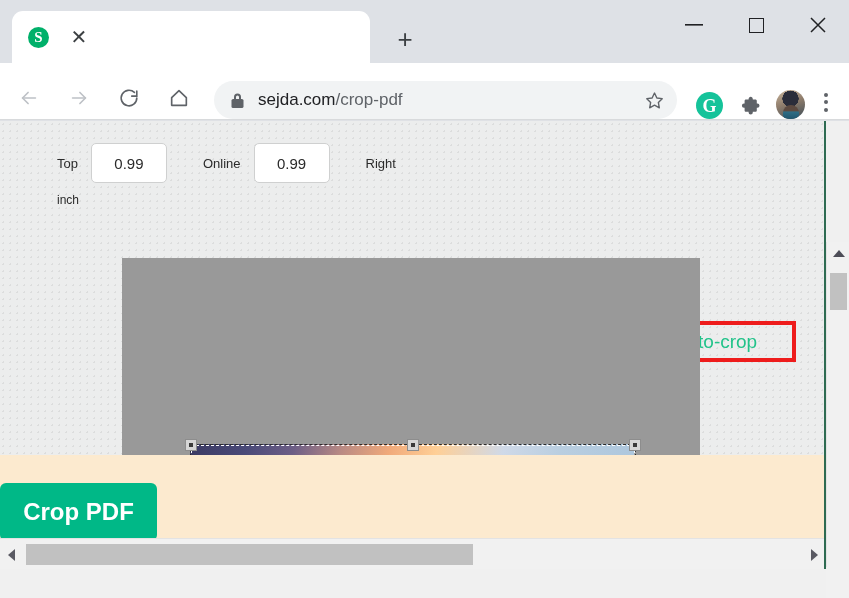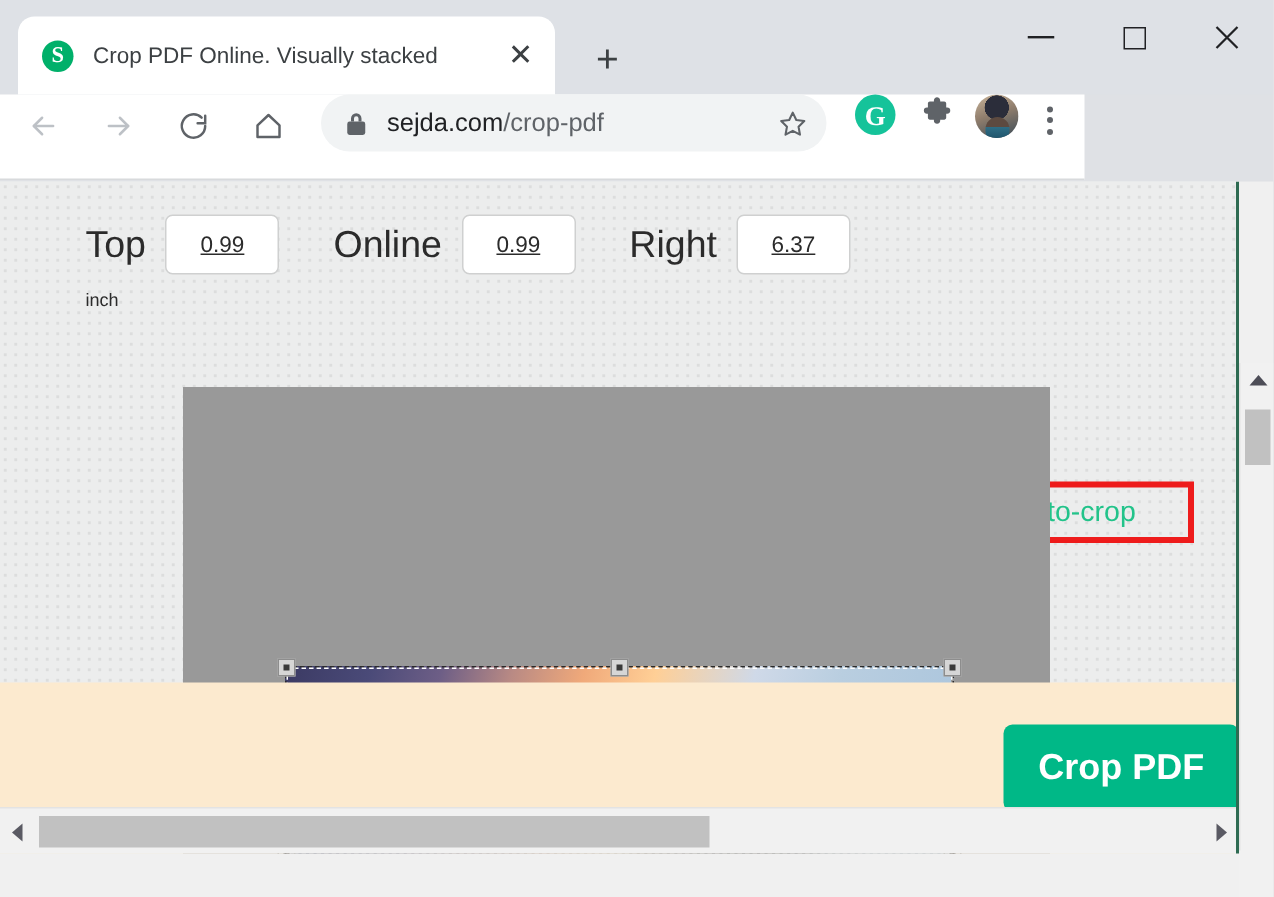--- a/index.html
+++ b/index.html
@@ -56,23 +56,23 @@
     width: 62px; height: 50px;
     display: flex; align-items: center; justify-content: center;
     color: #202124;
   }
   .wc-min { font-size: 16px; }
   .wc-max-box { width: 15px; height: 15px; border: 1.6px solid #202124; }
   .wc-close { font-size: 21px; font-weight: 300; }
 
   
   .navbar {
-    position: absolute; left: 0; top: 63px; width: 723px; height: 57px;
+    position: absolute; left: 0; top: 63px; width: 849px; height: 57px;
     background: #ffffff;
-    display: flex; align-items: flex-start;
+    display: flex; align-items: flex-end;
     border-bottom: 1px solid #d8dadc;
   }
   .navbtn {
     width: 42px; height: 42px; margin-left: 8px;
     display: flex; align-items: center; justify-content: center;
     color: #5f6368; flex: 0 0 auto;
   }
   .navbtn.disabled { color: #bdc1c6; }
   .navbtn svg { display: block; }
   .omnibox {
@@ -135,27 +135,27 @@
     overflow: hidden;
   }
 
   
   .crop-controls {
     position: absolute; left: 0; top: 22px; width: 800px;
     display: flex; align-items: center; padding-left: 57px;
   }
   .field-group { display: flex; align-items: center; }
   .field-label {
-    font-size: 25px; color: #2b2b2b; margin-right: 13px; white-space: nowrap;
+    font-size: 13px; color: #2b2b2b; margin-right: 13px; white-space: nowrap;
   }
   .field-input {
     width: 76px; height: 40px;
     background: #ffffff; border: 1px solid #cfd0d0; border-radius: 5px;
     display: flex; align-items: center; justify-content: center;
-    font-size: 15px; color: #2b2b2b; text-decoration: underline;
+    font-size: 15px; color: #2b2b2b;
   }
   .field-gap { width: 36px; flex: 0 0 auto; }
   .unit-label {
     position: absolute; left: 57px; top: 72px;
     font-size: 12px; color: #2b2b2b;
   }
 
   
   .autocrop-wrap {
     position: absolute; left: 636px; top: 200px;
@@ -223,21 +223,21 @@
   .h-tl { left: -6px;  top: -6px; }
   .h-tc { left: 50%;   top: -6px; margin-left: -6px; }
   .h-tr { right: -6px; top: -6px; }
   .h-bl { left: -6px;  bottom: -6px; }
   .h-br { right: -6px; bottom: -6px; }
 
   
   .actionbar {
     position: absolute; left: 0; top: 334px; width: 826px; height: 114px;
     background: #fceacf;
-    display: flex; align-items: center; justify-content: flex-end;
+    display: flex; align-items: center; justify-content: flex-start;
   }
   .crop-btn {
     width: 157px; height: 58px;
     background: #00b887; border: none; border-radius: 6px;
     color: #ffffff; font-size: 24px; font-weight: bold;
     font-family: "Liberation Sans", sans-serif;
     display: flex; align-items: center; justify-content: center;
     cursor: pointer;
   }
 
@@ -282,21 +282,20 @@
 </head>
 <body>
 
 <div id="app">
 
   <div class="tabstrip">
     <div class="tab">
       <span class="tab-favicon">
         <span>S</span>
       </span>
-      <span class="tab-title">Crop PDF Online. Visually stacked</span>
       <span class="tab-close">✕</span>
     </div>
     <div class="newtab">+</div>
 
     <div class="wincontrols">
       <div class="wc wc-min">
         <svg width="18" height="2" viewBox="0 0 18 2">
             <rect width="18" height="1.6" fill="#202124"></rect>
           </svg>
       </div>
@@ -376,21 +375,20 @@
           <div class="field-input">0.99</div>
         </div>
         <span class="field-gap"></span>
         <div class="field-group">
           <span class="field-label">Online</span>
           <div class="field-input">0.99</div>
         </div>
         <span class="field-gap"></span>
         <div class="field-group">
           <span class="field-label">Right</span>
-          <div class="field-input">6.37</div>
         </div>
         <span class="field-gap"></span>
       </div>
 
       <div class="unit-label">inch</div>
 
       <div class="autocrop-wrap">
         <span class="autocrop-link">Auto-crop</span>
       </div>
 

